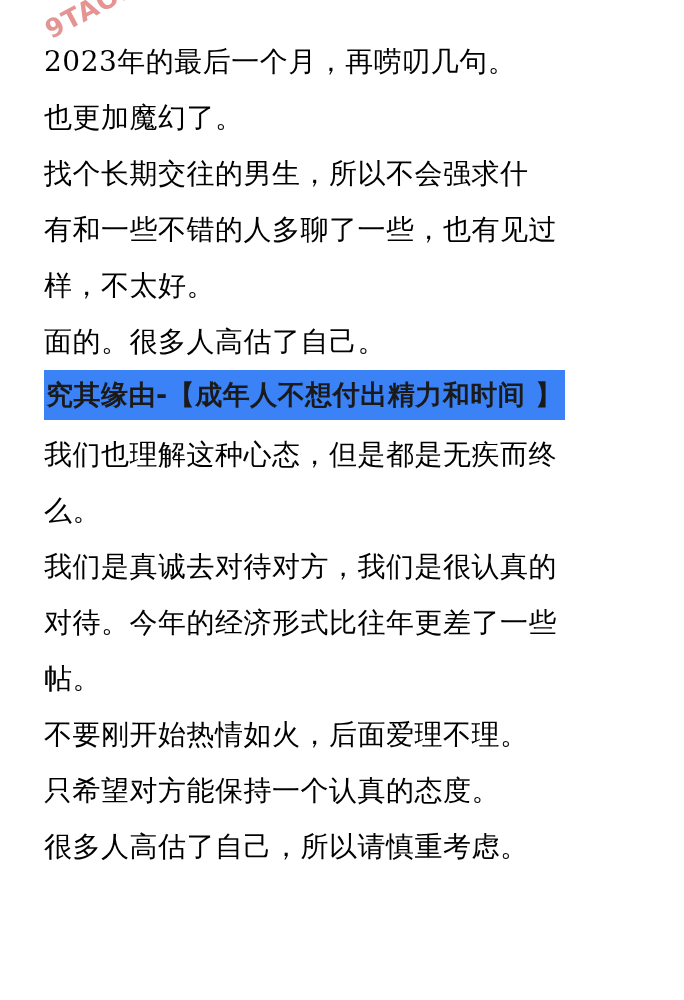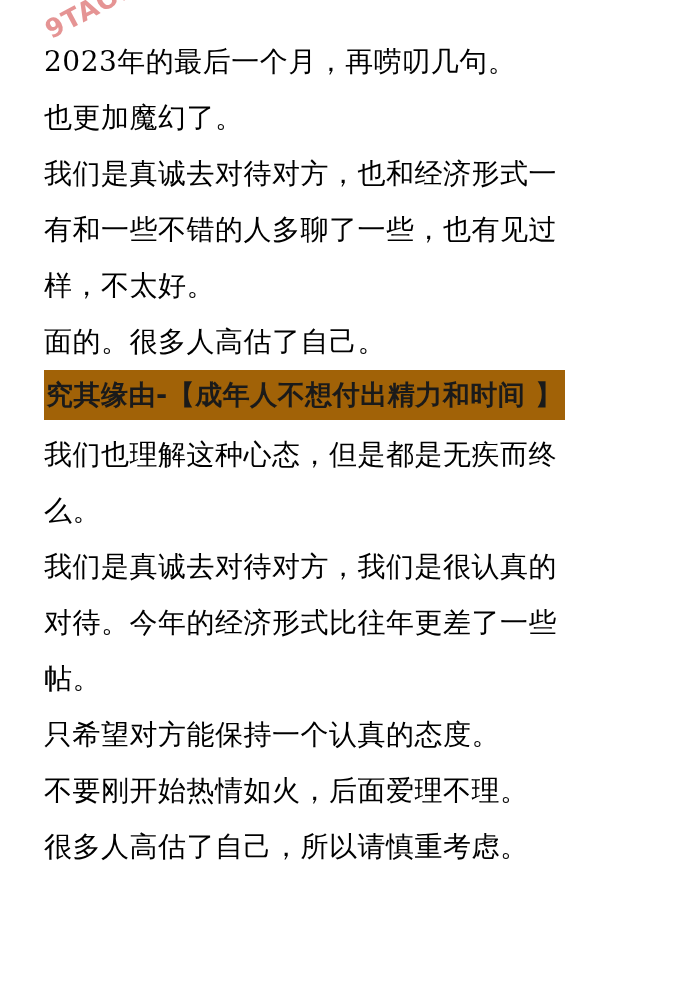--- a/index.html
+++ b/index.html
@@ -32,21 +32,21 @@
   .line {
     font-size: 28px;
     line-height: 56px;
     color: #000000;
     letter-spacing: 0.5px;
     white-space: nowrap;
   }
 
   .line.highlight {
     display: inline-block;
-    background: #a16207;
+    background: #3b82f6;
     font-weight: bold;
     color: #1a1a1a;
     font-family: "DejaVu Sans", "Liberation Sans", sans-serif;
     font-size: 27px;
     line-height: 50px;
     padding: 0 2px;
     text-align: center;
   }
 
   .highlight-row {
@@ -73,30 +73,30 @@
 </head>
 <body>
 
 <div id="page">
 
   <div class="watermark">9TAO.N1.COM</div>
 
   <div class="doc-body">
     <div class="line">2023年的最后一个月，再唠叨几句。</div>
     <div class="line">也更加魔幻了。</div>
-    <div class="line">我们是真诚去对待对方，也和经济形式一</div>
+    <div class="line">找个长期交往的男生，所以不会强求什</div>
     <div class="line">有和一些不错的人多聊了一些，也有见过</div>
     <div class="line">样，不太好。</div>
     <div class="line">面的。很多人高估了自己。</div>
     <div class="highlight-row">
       <span class="line highlight">究其缘由-【成年人不想付出精力和时间 】</span>
     </div>
     <div class="line">我们也理解这种心态，但是都是无疾而终</div>
     <div class="line">么。</div>
     <div class="line">我们是真诚去对待对方，我们是很认真的</div>
     <div class="line">对待。今年的经济形式比往年更差了一些</div>
     <div class="line">帖。</div>
+    <div class="line">不要刚开始热情如火，后面爱理不理。</div>
     <div class="line">只希望对方能保持一个认真的态度。</div>
-    <div class="line">不要刚开始热情如火，后面爱理不理。</div>
     <div class="line">很多人高估了自己，所以请慎重考虑。</div>
   </div>
 
 </div>
 
 </body></html>

